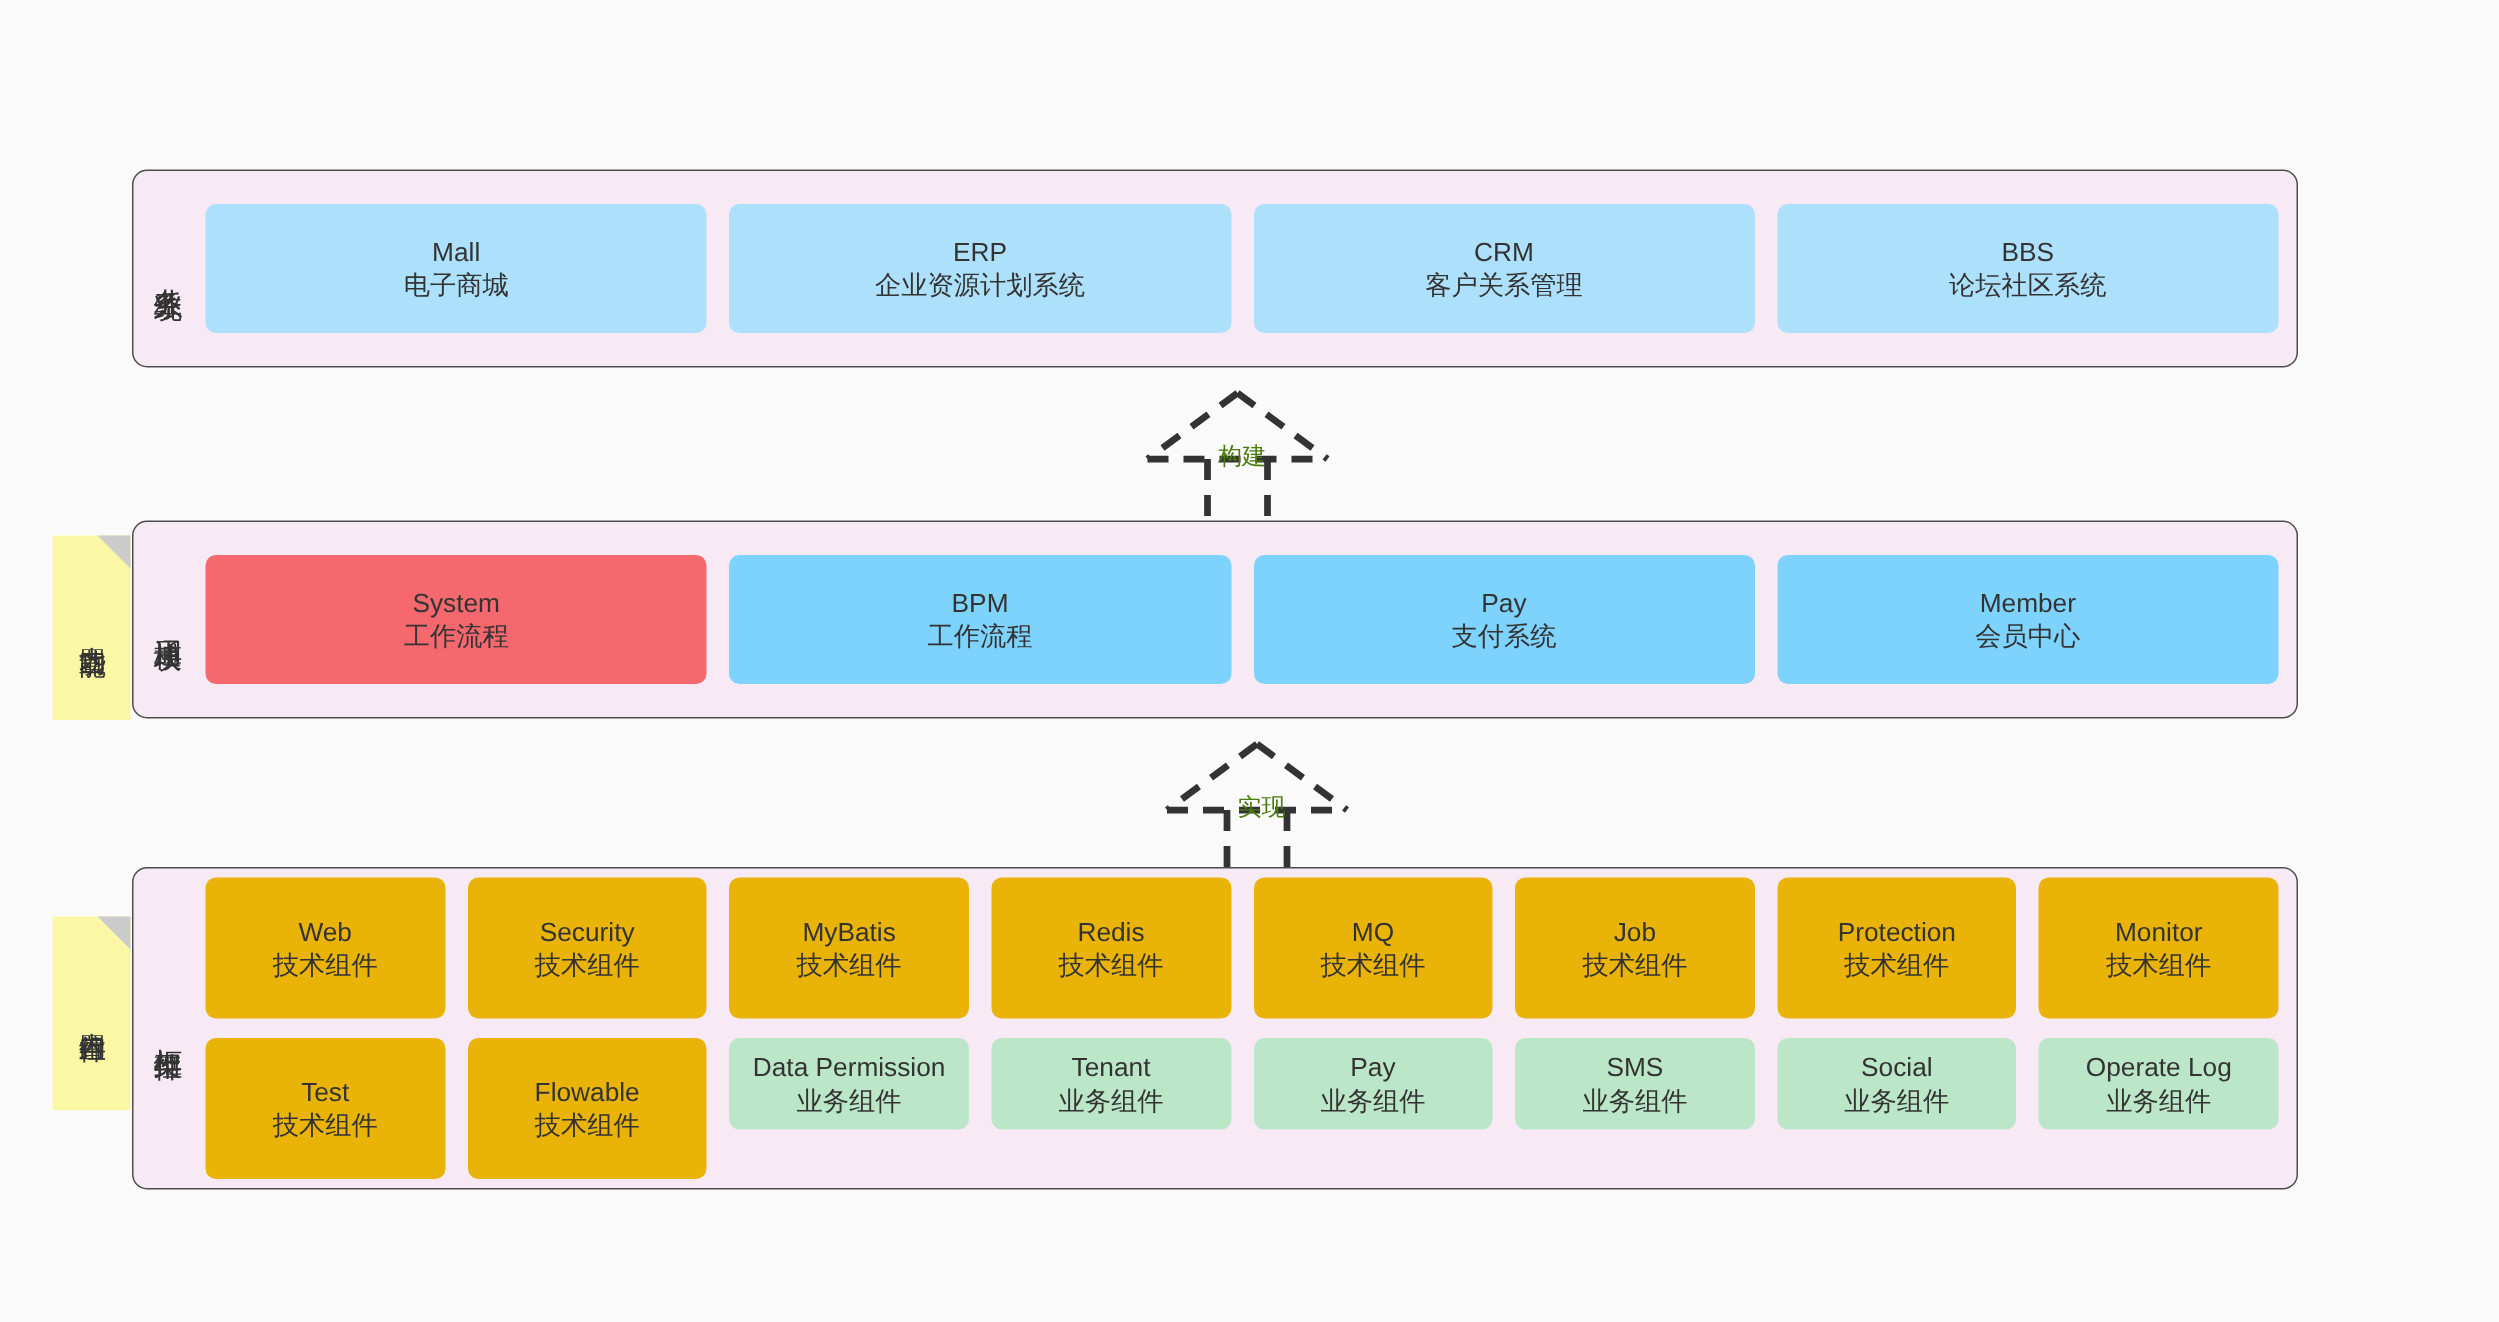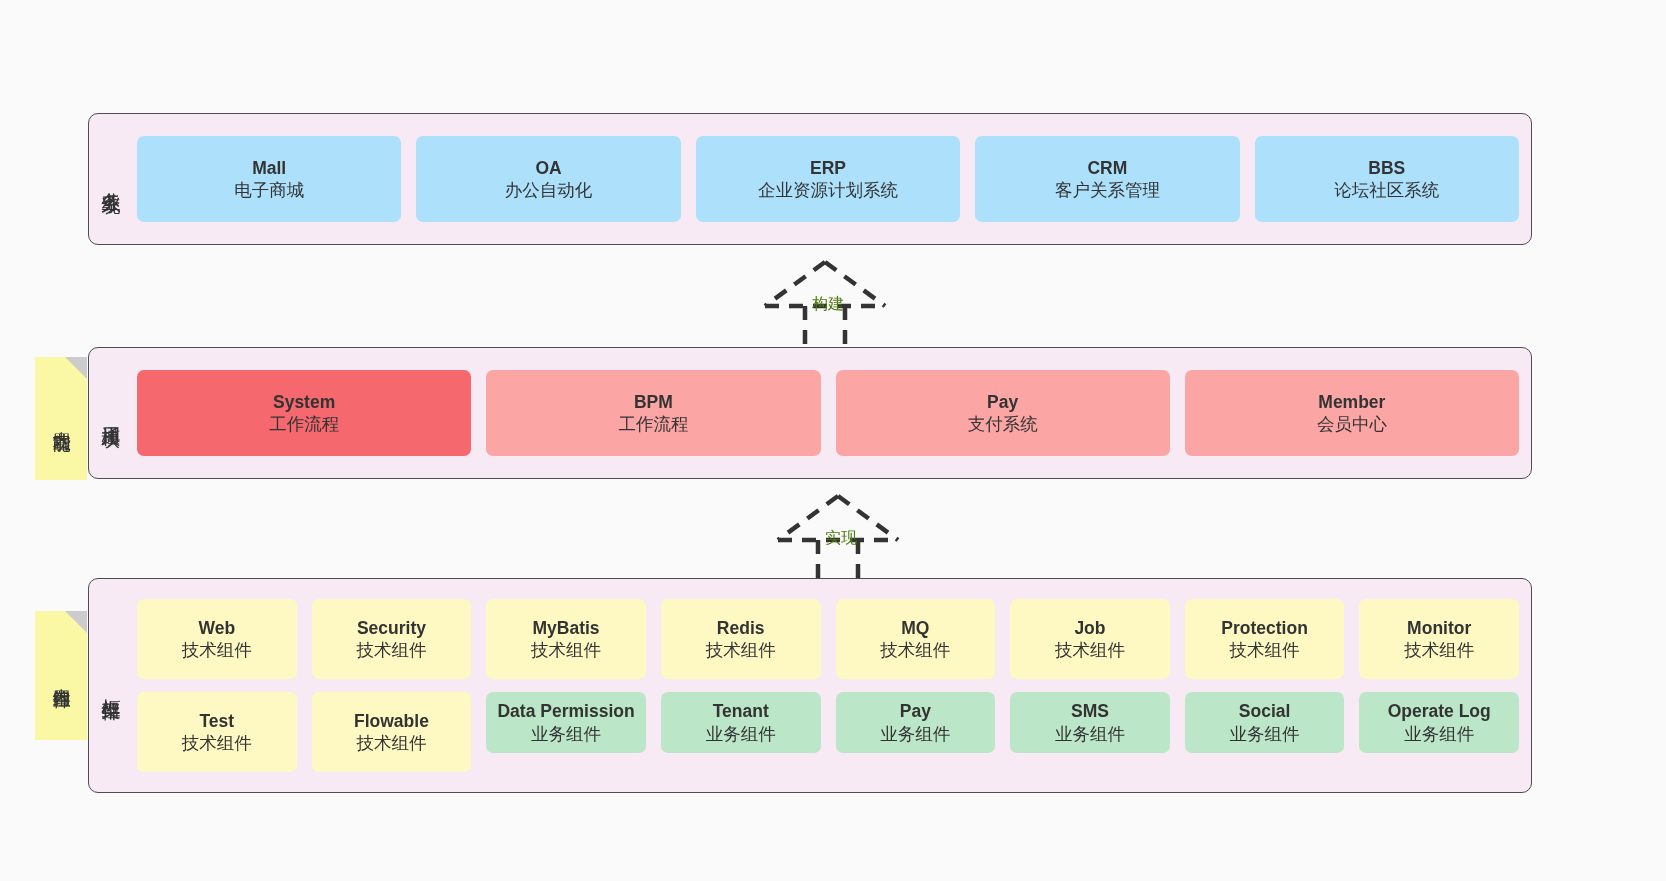--- a/index.html
+++ b/index.html
@@ -73,28 +73,28 @@
     display: flex;
     flex-direction: column;
     align-items: center;
     justify-content: center;
     text-align: center;
     line-height: 1.26;
     font-size: 17.5px;
     color: #333333;
     padding: 4px 2px;
   }
-  .node .en { display: block; font-weight: bold; }
+  .node .en { display: block; }
   .node .cn { display: block; }
 
   
   .n-blue        { background: #ade0fb; height: 86px; }
   .n-red         { background: #f4686e; height: 86px; }
-  .n-pink        { background: #fca5a5; height: 86px; }
-  .n-green       { background: #fef9c3; height: 80px; }
+  .n-pink        { background: #7dd3fc; height: 86px; }
+  .n-green       { background: #eab308; height: 94px; }
   .n-greenlight  { background: #bbe6c7; height: 61px; }
 
   
   .sticky {
     position: absolute;
     box-sizing: border-box;
     width: 52px;
     background: #fbf8a5;
     color: #333333;
     font-size: 18px;
@@ -137,24 +137,20 @@
 
 <div id="canvas">
 
   <div class="layer" id="layer-0" style="left:88px; top:113px; width:1444px; height:132px;">
     <div class="layer-title">业务系统</div>
     <div class="layer-body">
       <div class="row">
         <div class="node n-blue">
           <span class="en">Mall</span>
           <span class="cn">电子商城</span>
-        </div>
-        <div class="node n-blue">
-          <span class="en">OA</span>
-          <span class="cn">办公自动化</span>
         </div>
         <div class="node n-blue">
           <span class="en">ERP</span>
           <span class="cn">企业资源计划系统</span>
         </div>
         <div class="node n-blue">
           <span class="en">CRM</span>
           <span class="cn">客户关系管理</span>
         </div>
         <div class="node n-blue">

